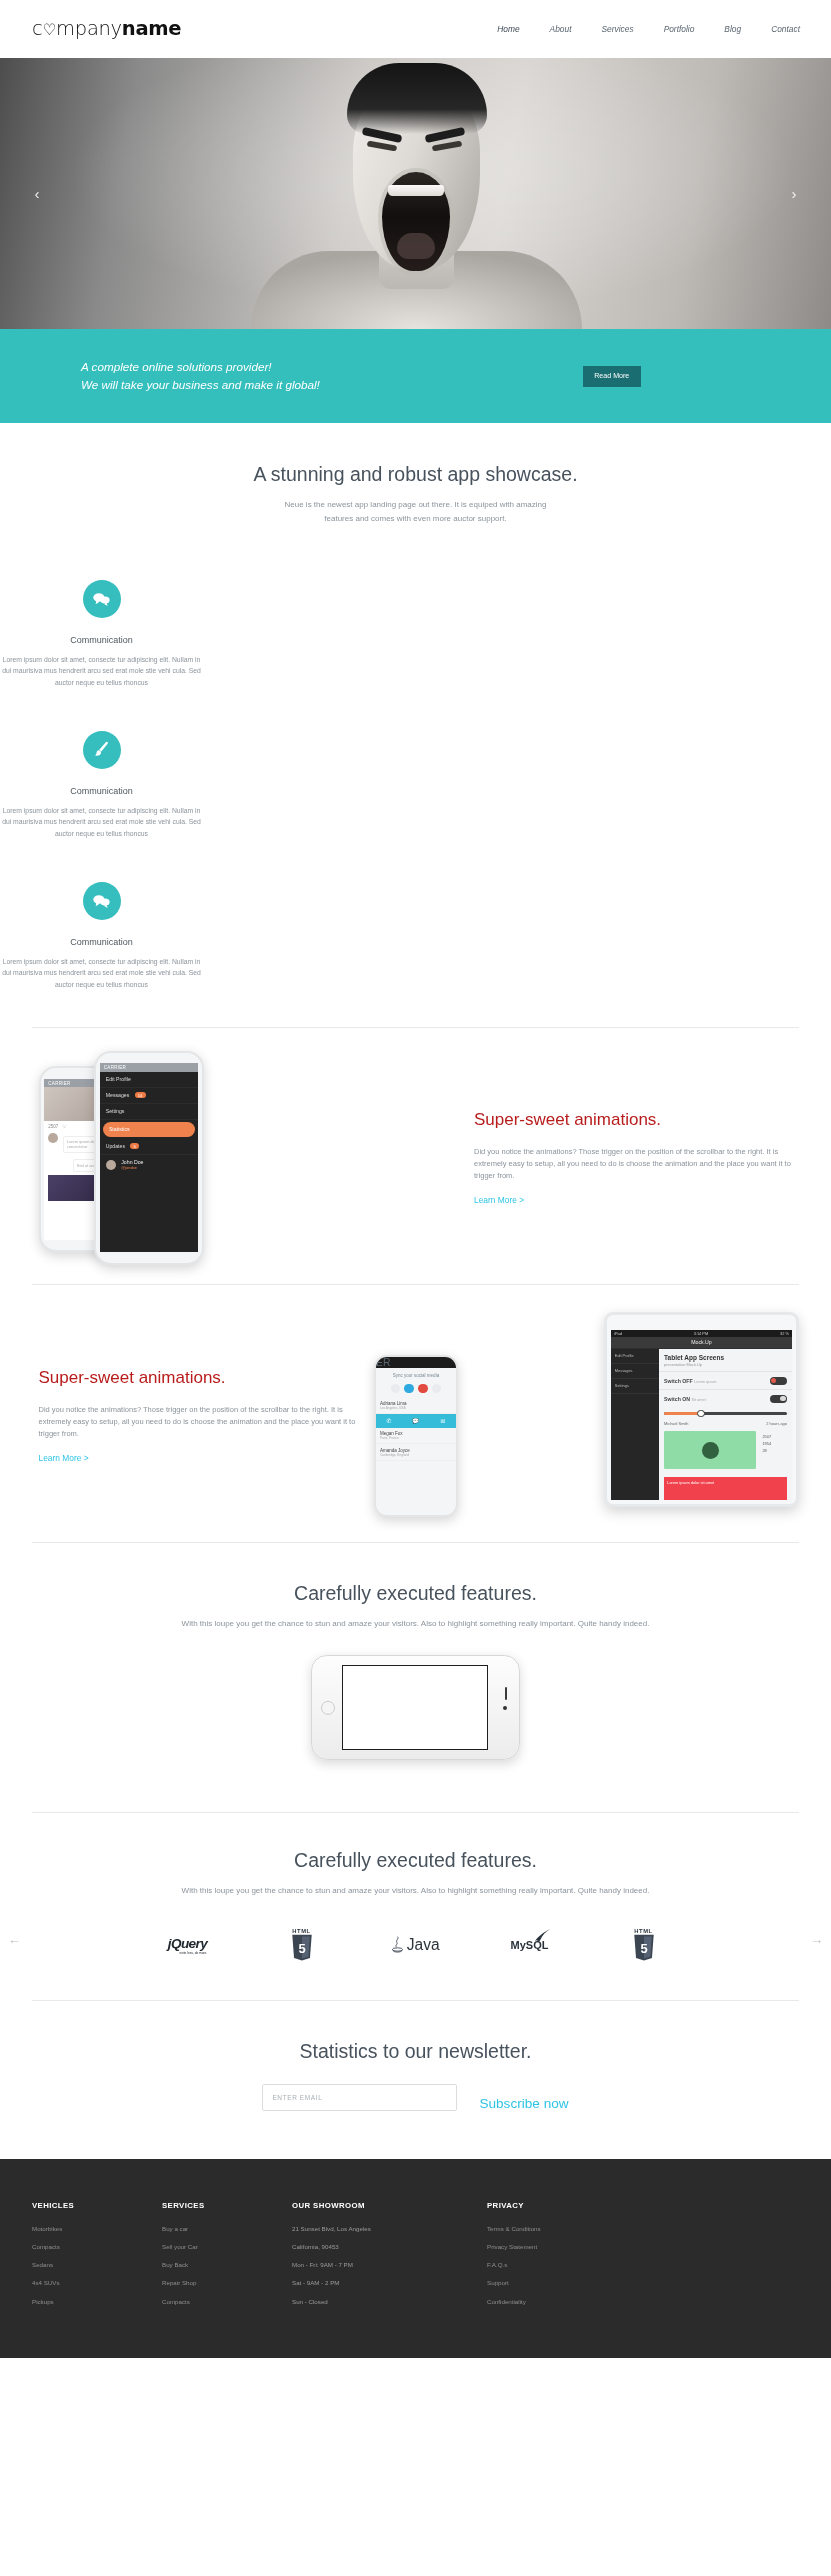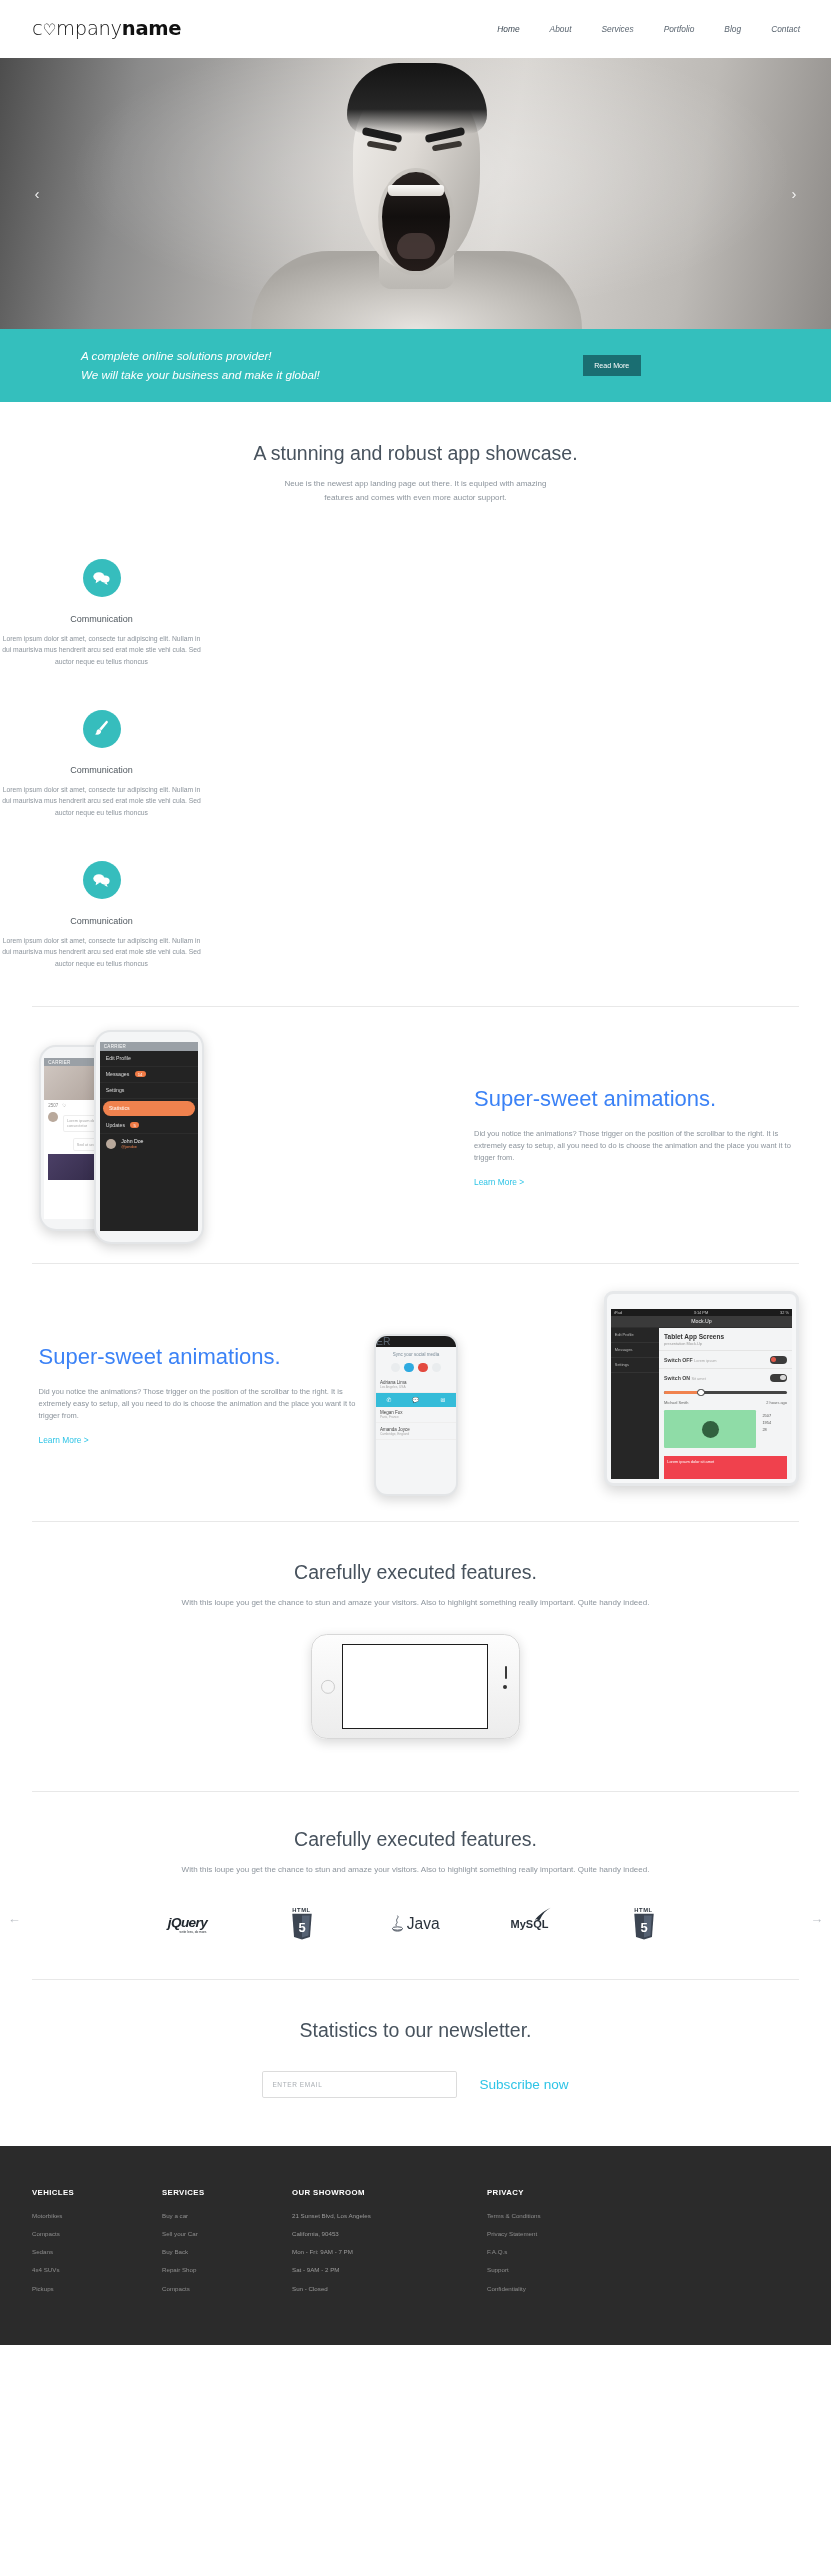--- a/index.html
+++ b/index.html
@@ -153,21 +153,21 @@
     opacity: .9;
     user-select: none;
   }
   .hero-arrow.prev { left: 26px; }
   .hero-arrow.next { right: 26px; }
 
   
   .cta {
     background: #36bfbf;
     background: #34bfbd;
-    height: 73px;
+    height: 94px;
     display: flex;
     align-items: center;
     padding: 0 81px;
   }
   .cta-text {
     color: #ffffff;
     font-style: italic;
     font-size: 11.7px;
     line-height: 1.55;
     font-family: "Liberation Sans", sans-serif;
@@ -235,23 +235,23 @@
   .split {
     display: flex;
     align-items: center;
     padding: 23.4px 32px 19.5px;
     gap: 17px;
   }
   .split.rev { flex-direction: row; }
   .split-copy { width: 325px; }
   .split-copy.left-pad { padding-left: 6.5px; }
   .split h2 {
-    font-size: 22px;
+    font-size: 17px;
     font-weight: 400;
-    color: #3b82f6;
+    color: #b91c1c;
     margin-bottom: 15.6px;
   }
   .split p {
     font-size: 7.5px;
     line-height: 1.62;
     color: #8c949c;
     margin-bottom: 11.7px;
   }
   .learn {
     color: #2ec4e6;
@@ -395,22 +395,22 @@
   .logo-arrow {
     position: absolute; top: 50%; transform: translateY(-50%);
     font-size: 13px; color: #b9bec4; cursor: pointer; user-select: none;
   }
   .logo-arrow.l { left: 7.8px; }
   .logo-arrow.r { right: 7.8px; }
 
   
   .news { padding: 40px 0 48px; }
   .news-form {
-    display: flex; align-items: center; justify-content: center;
-    gap: 22px; margin-top: 29px;
+    display: flex; align-items: flex-end; justify-content: center;
+    gap: 22px; margin-top: 21px;
   }
   .news-input {
     width: 195px; height: 27px;
     border: 0.6px solid #dcdcdc; border-radius: 1.9px;
     padding: 0 9px; font-size: 6.5px; letter-spacing: 0.6px;
     color: #6b7178;
     font-family: "Liberation Sans", sans-serif;
     outline: none;
   }
   .news-input::placeholder { color: #a9aeb3; letter-spacing: 0.6px; }

